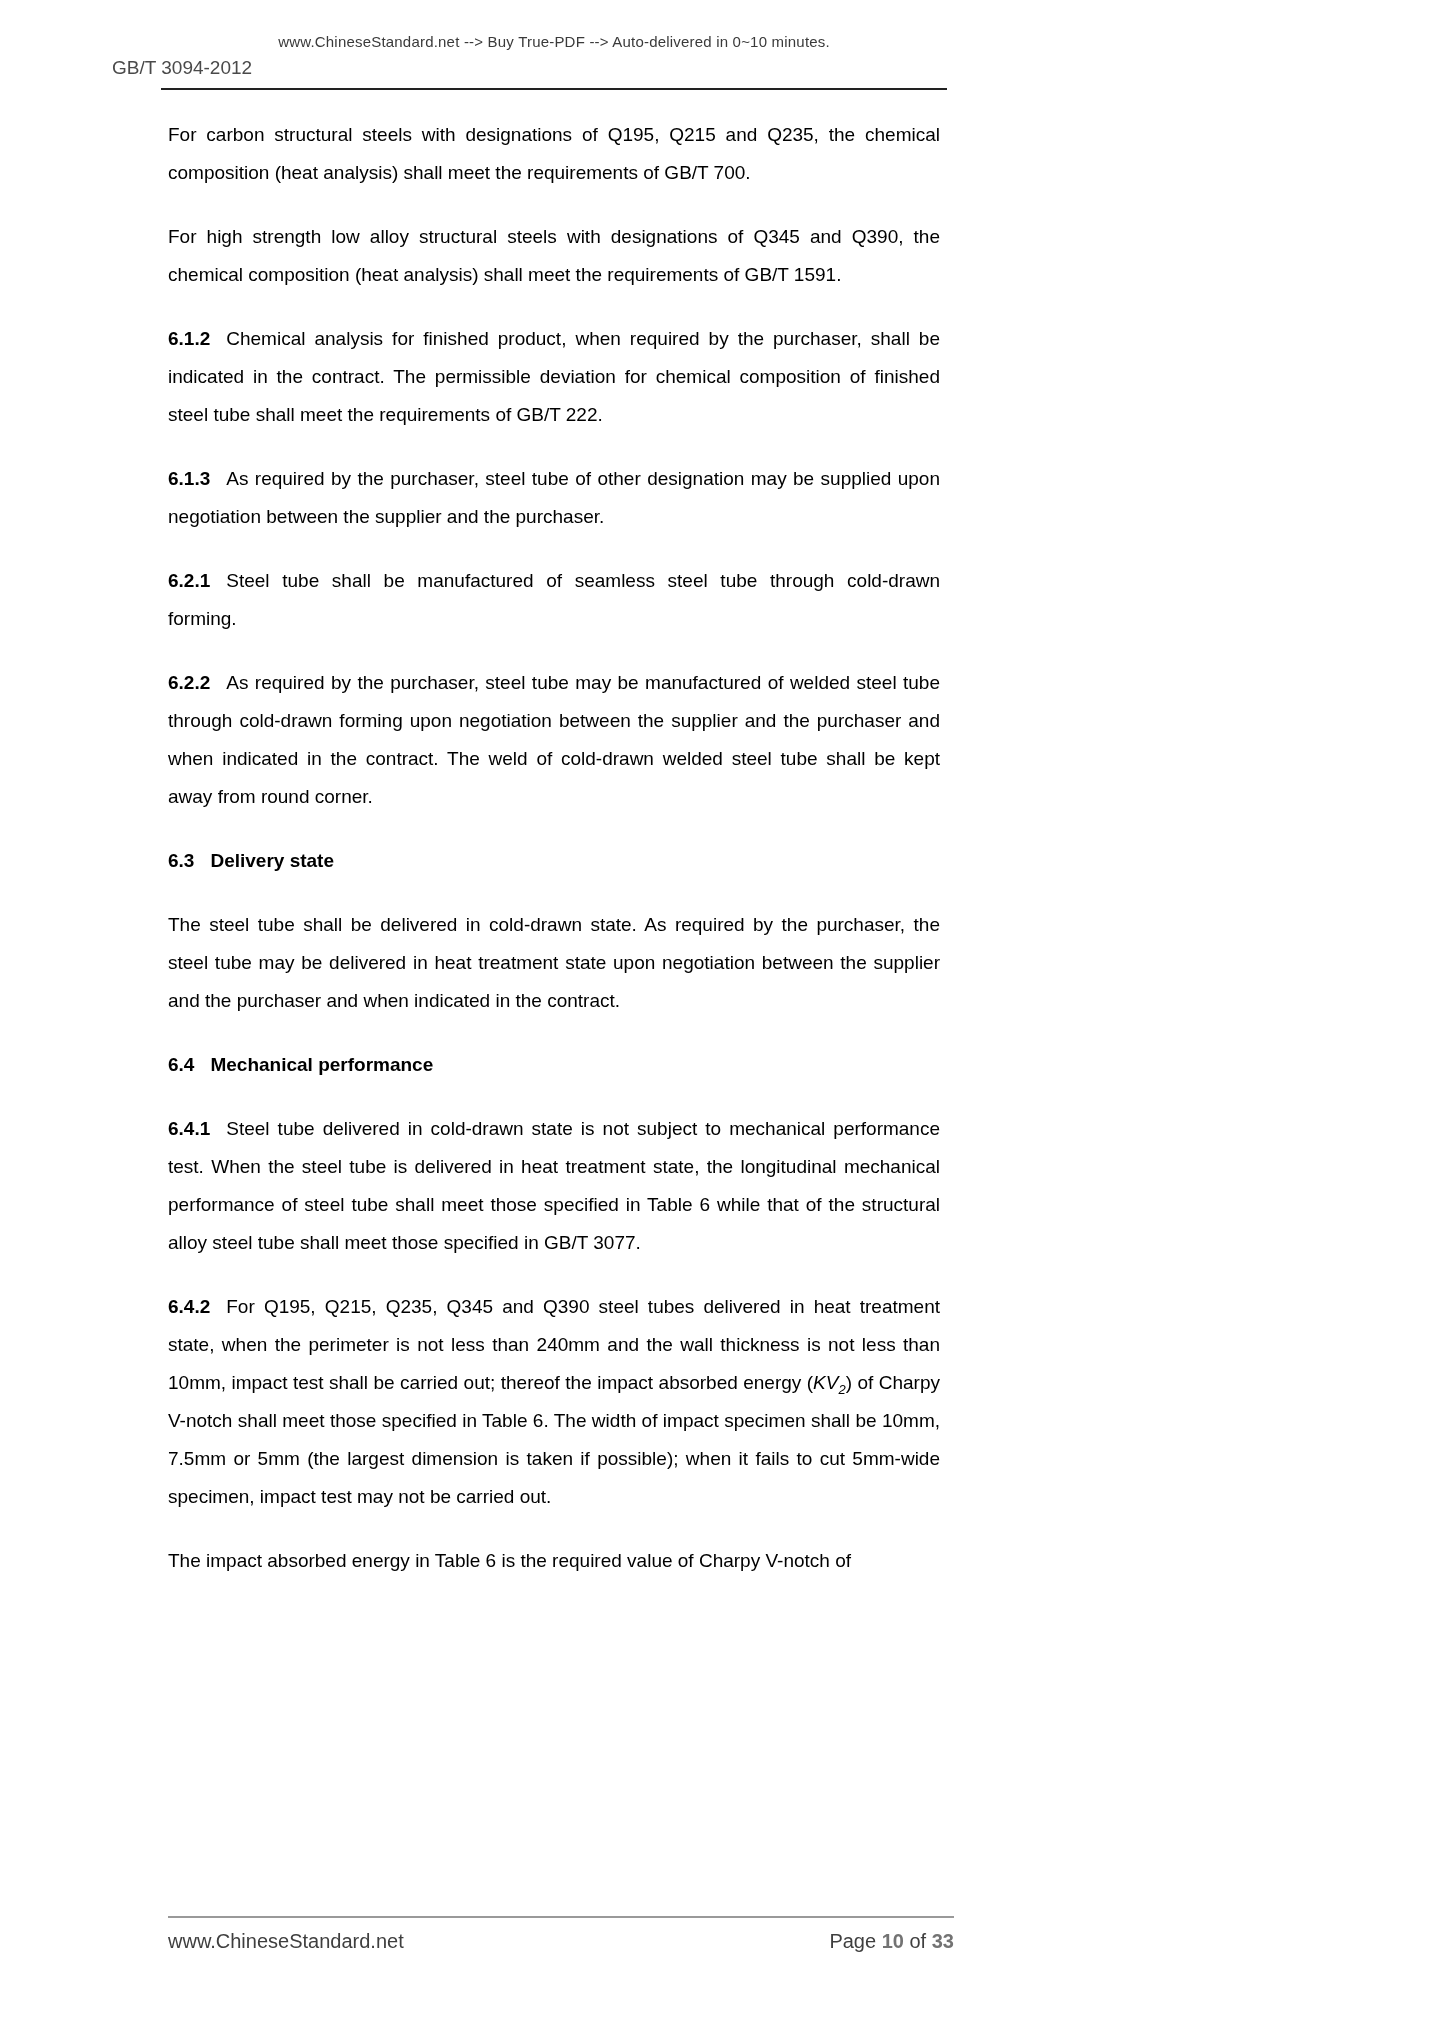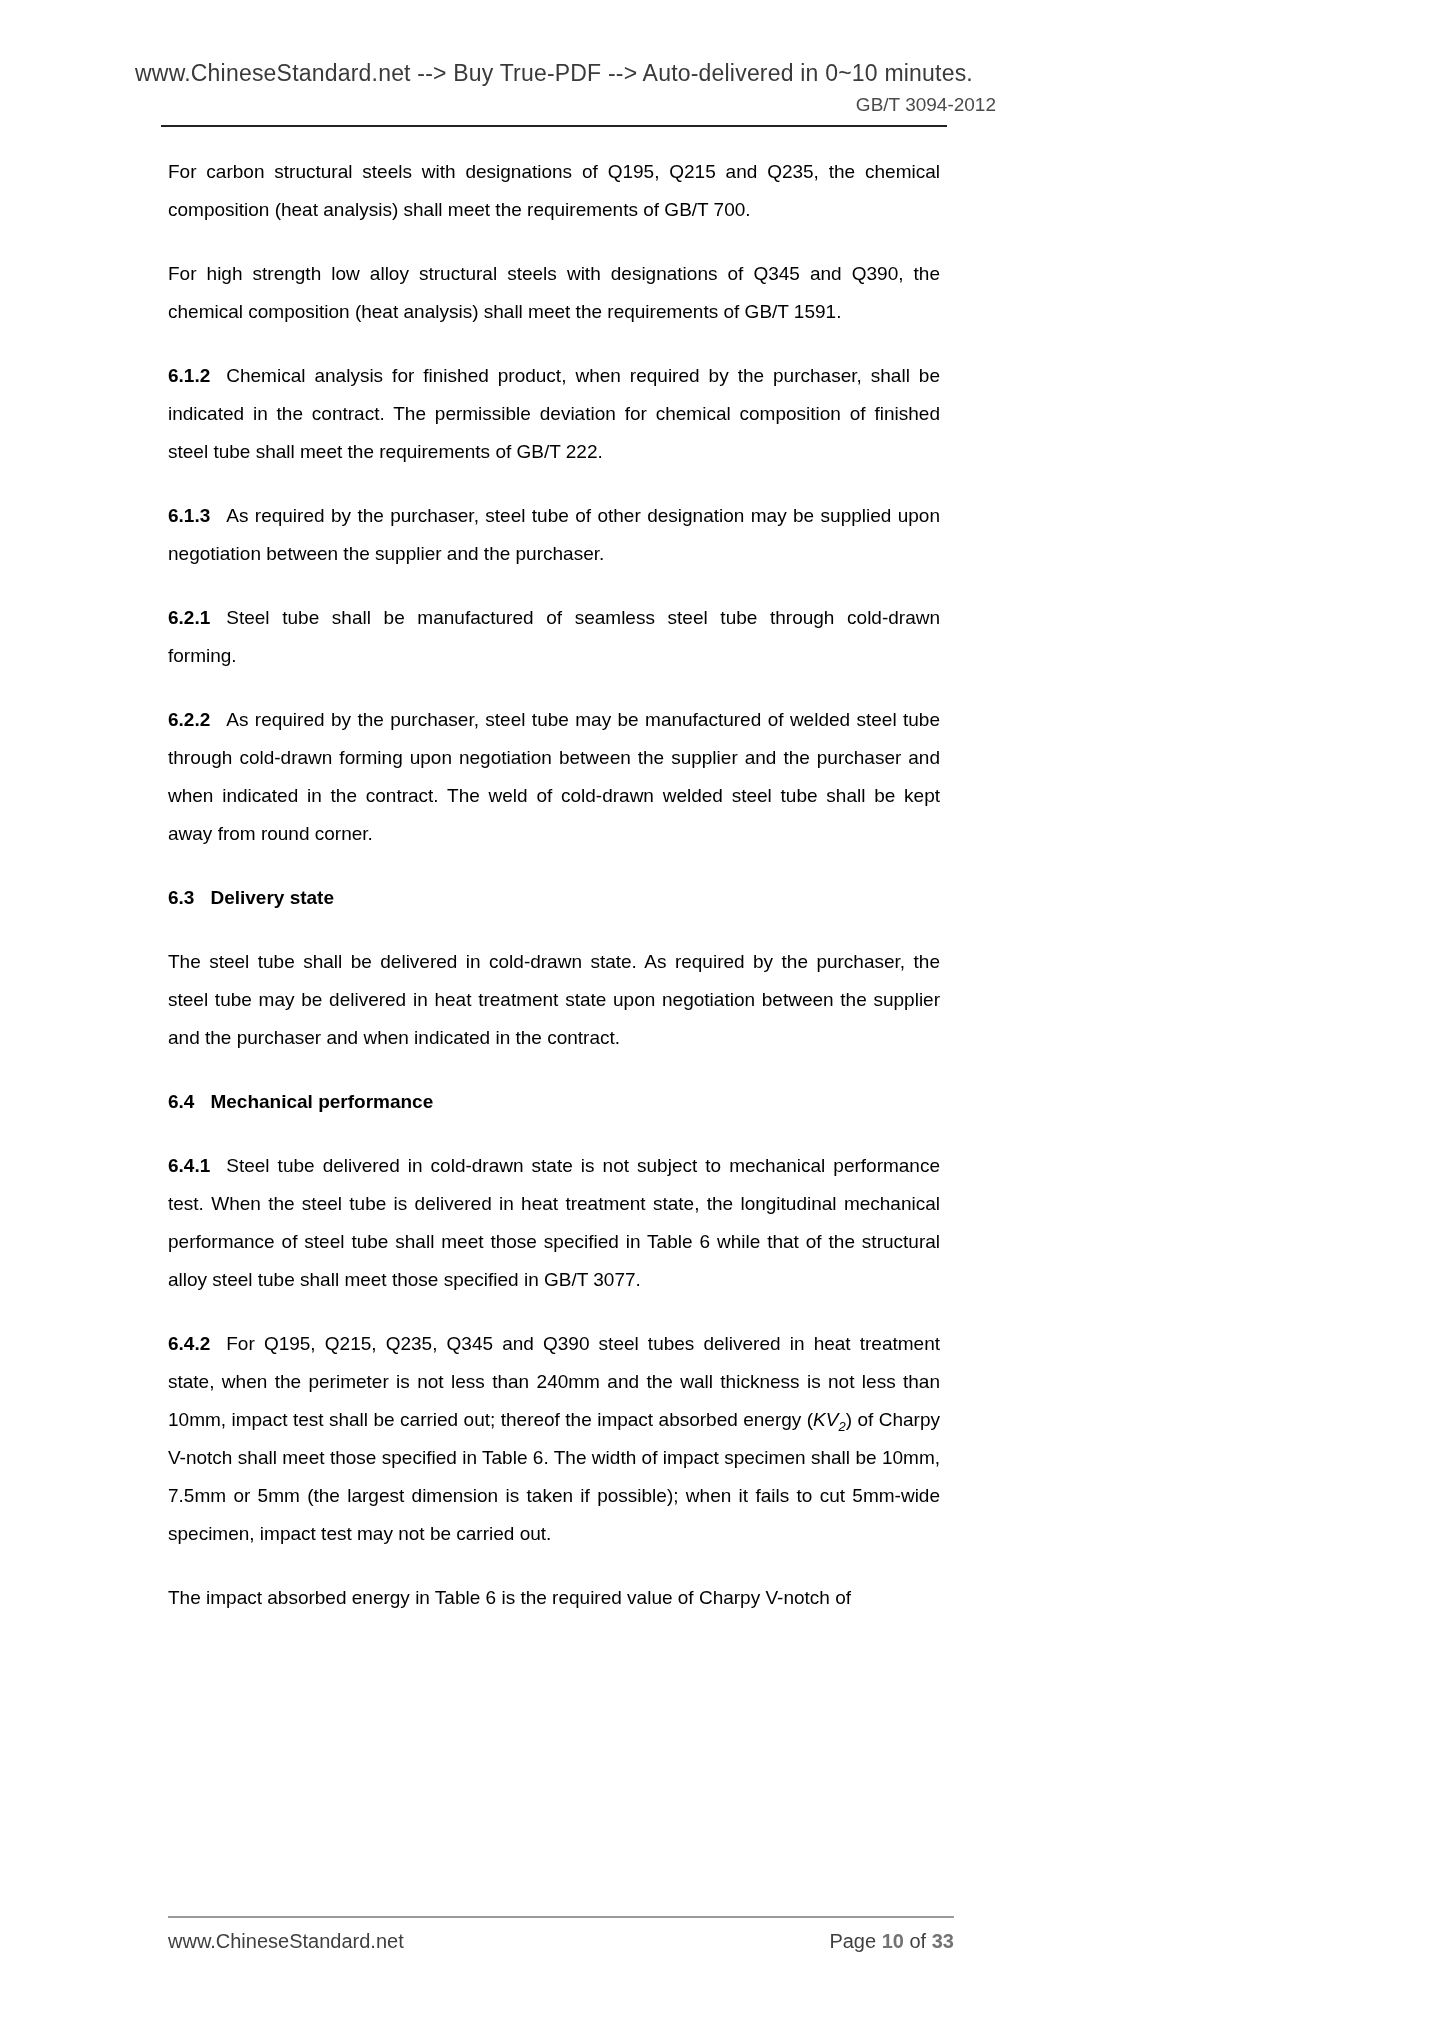--- a/index.html
+++ b/index.html
@@ -13,29 +13,29 @@
     position: relative;
     overflow: hidden;
   }
   .page {
     position: absolute;
     left: 112px;
     top: 0;
     width: 884px;
   }
   .promo {
-    padding-top: 60px;
+    padding-top: 33px;
     text-align: center;
-    font-size: 23px;
+    font-size: 15px;
     color: #3a3a3a;
     letter-spacing: 0.2px;
     white-space: nowrap;
   }
   .doc-id {
-    text-align: right;
+    text-align: left;
     font-size: 19px;
     color: #4a4a4a;
     margin-top: 7px;
   }
   .header-rule {
     width: 786px;
     margin: 9px auto 0;
     border-bottom: 2px solid #222222;
     height: 0;
   }

